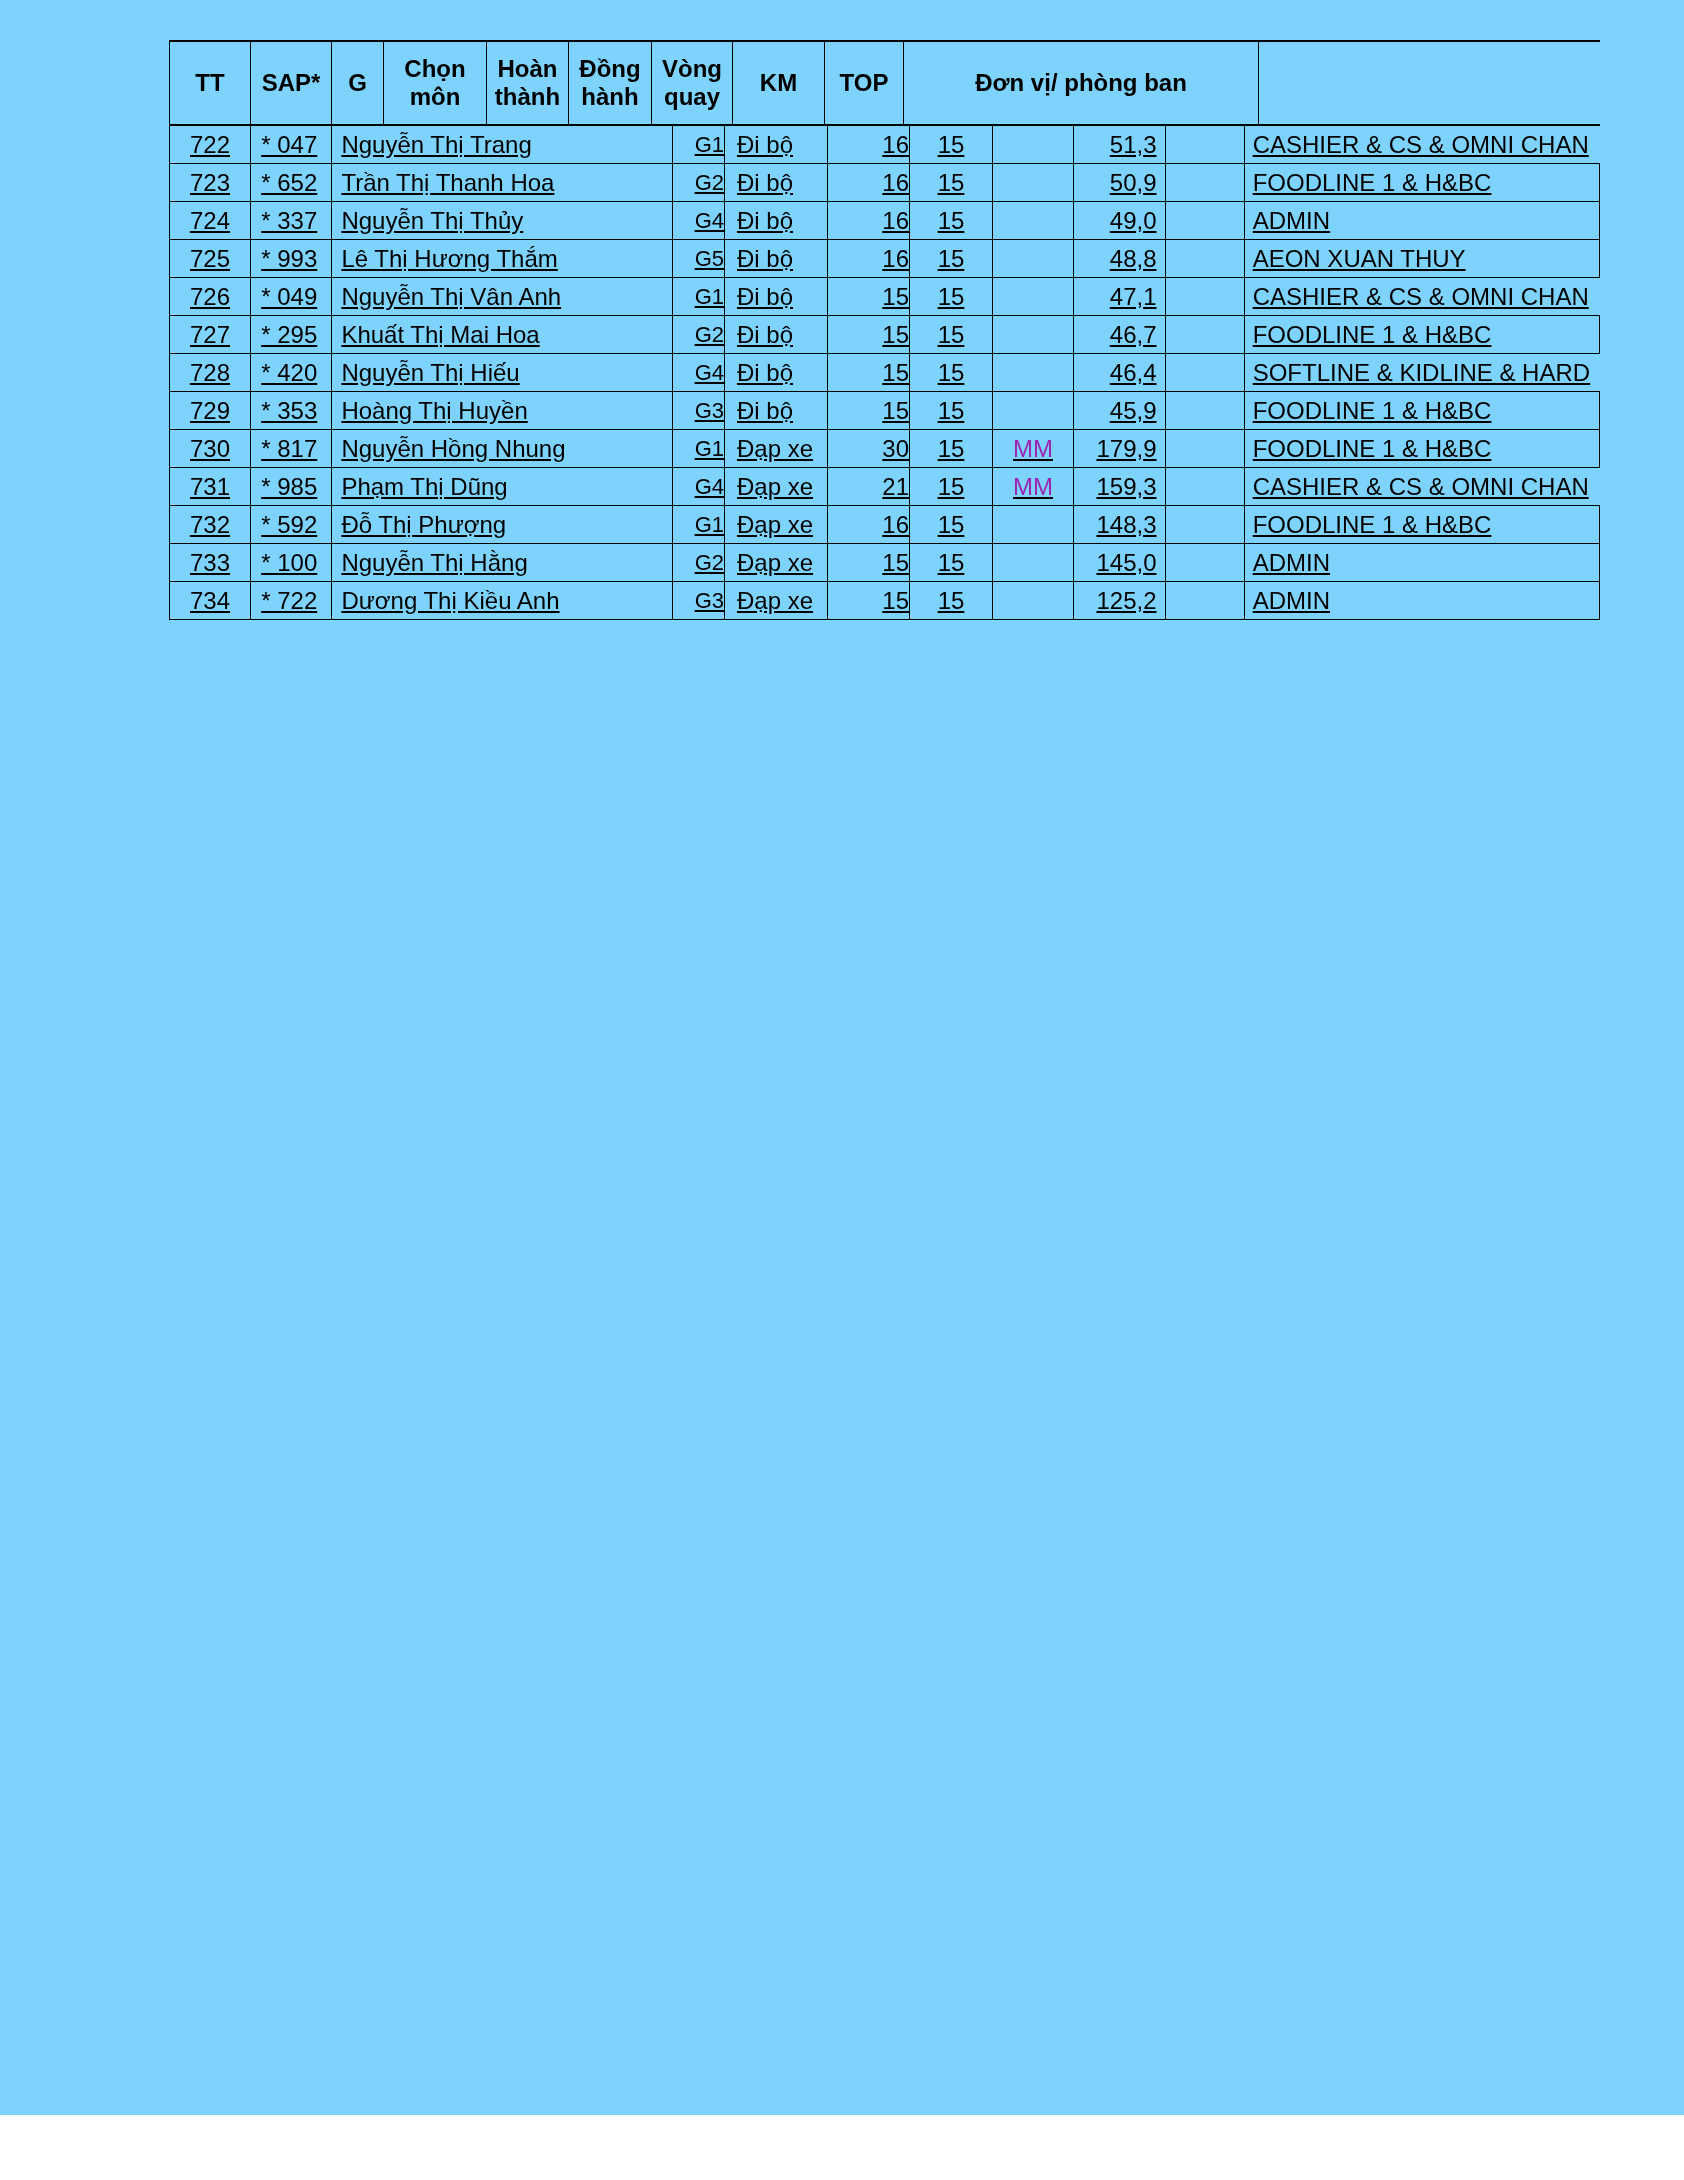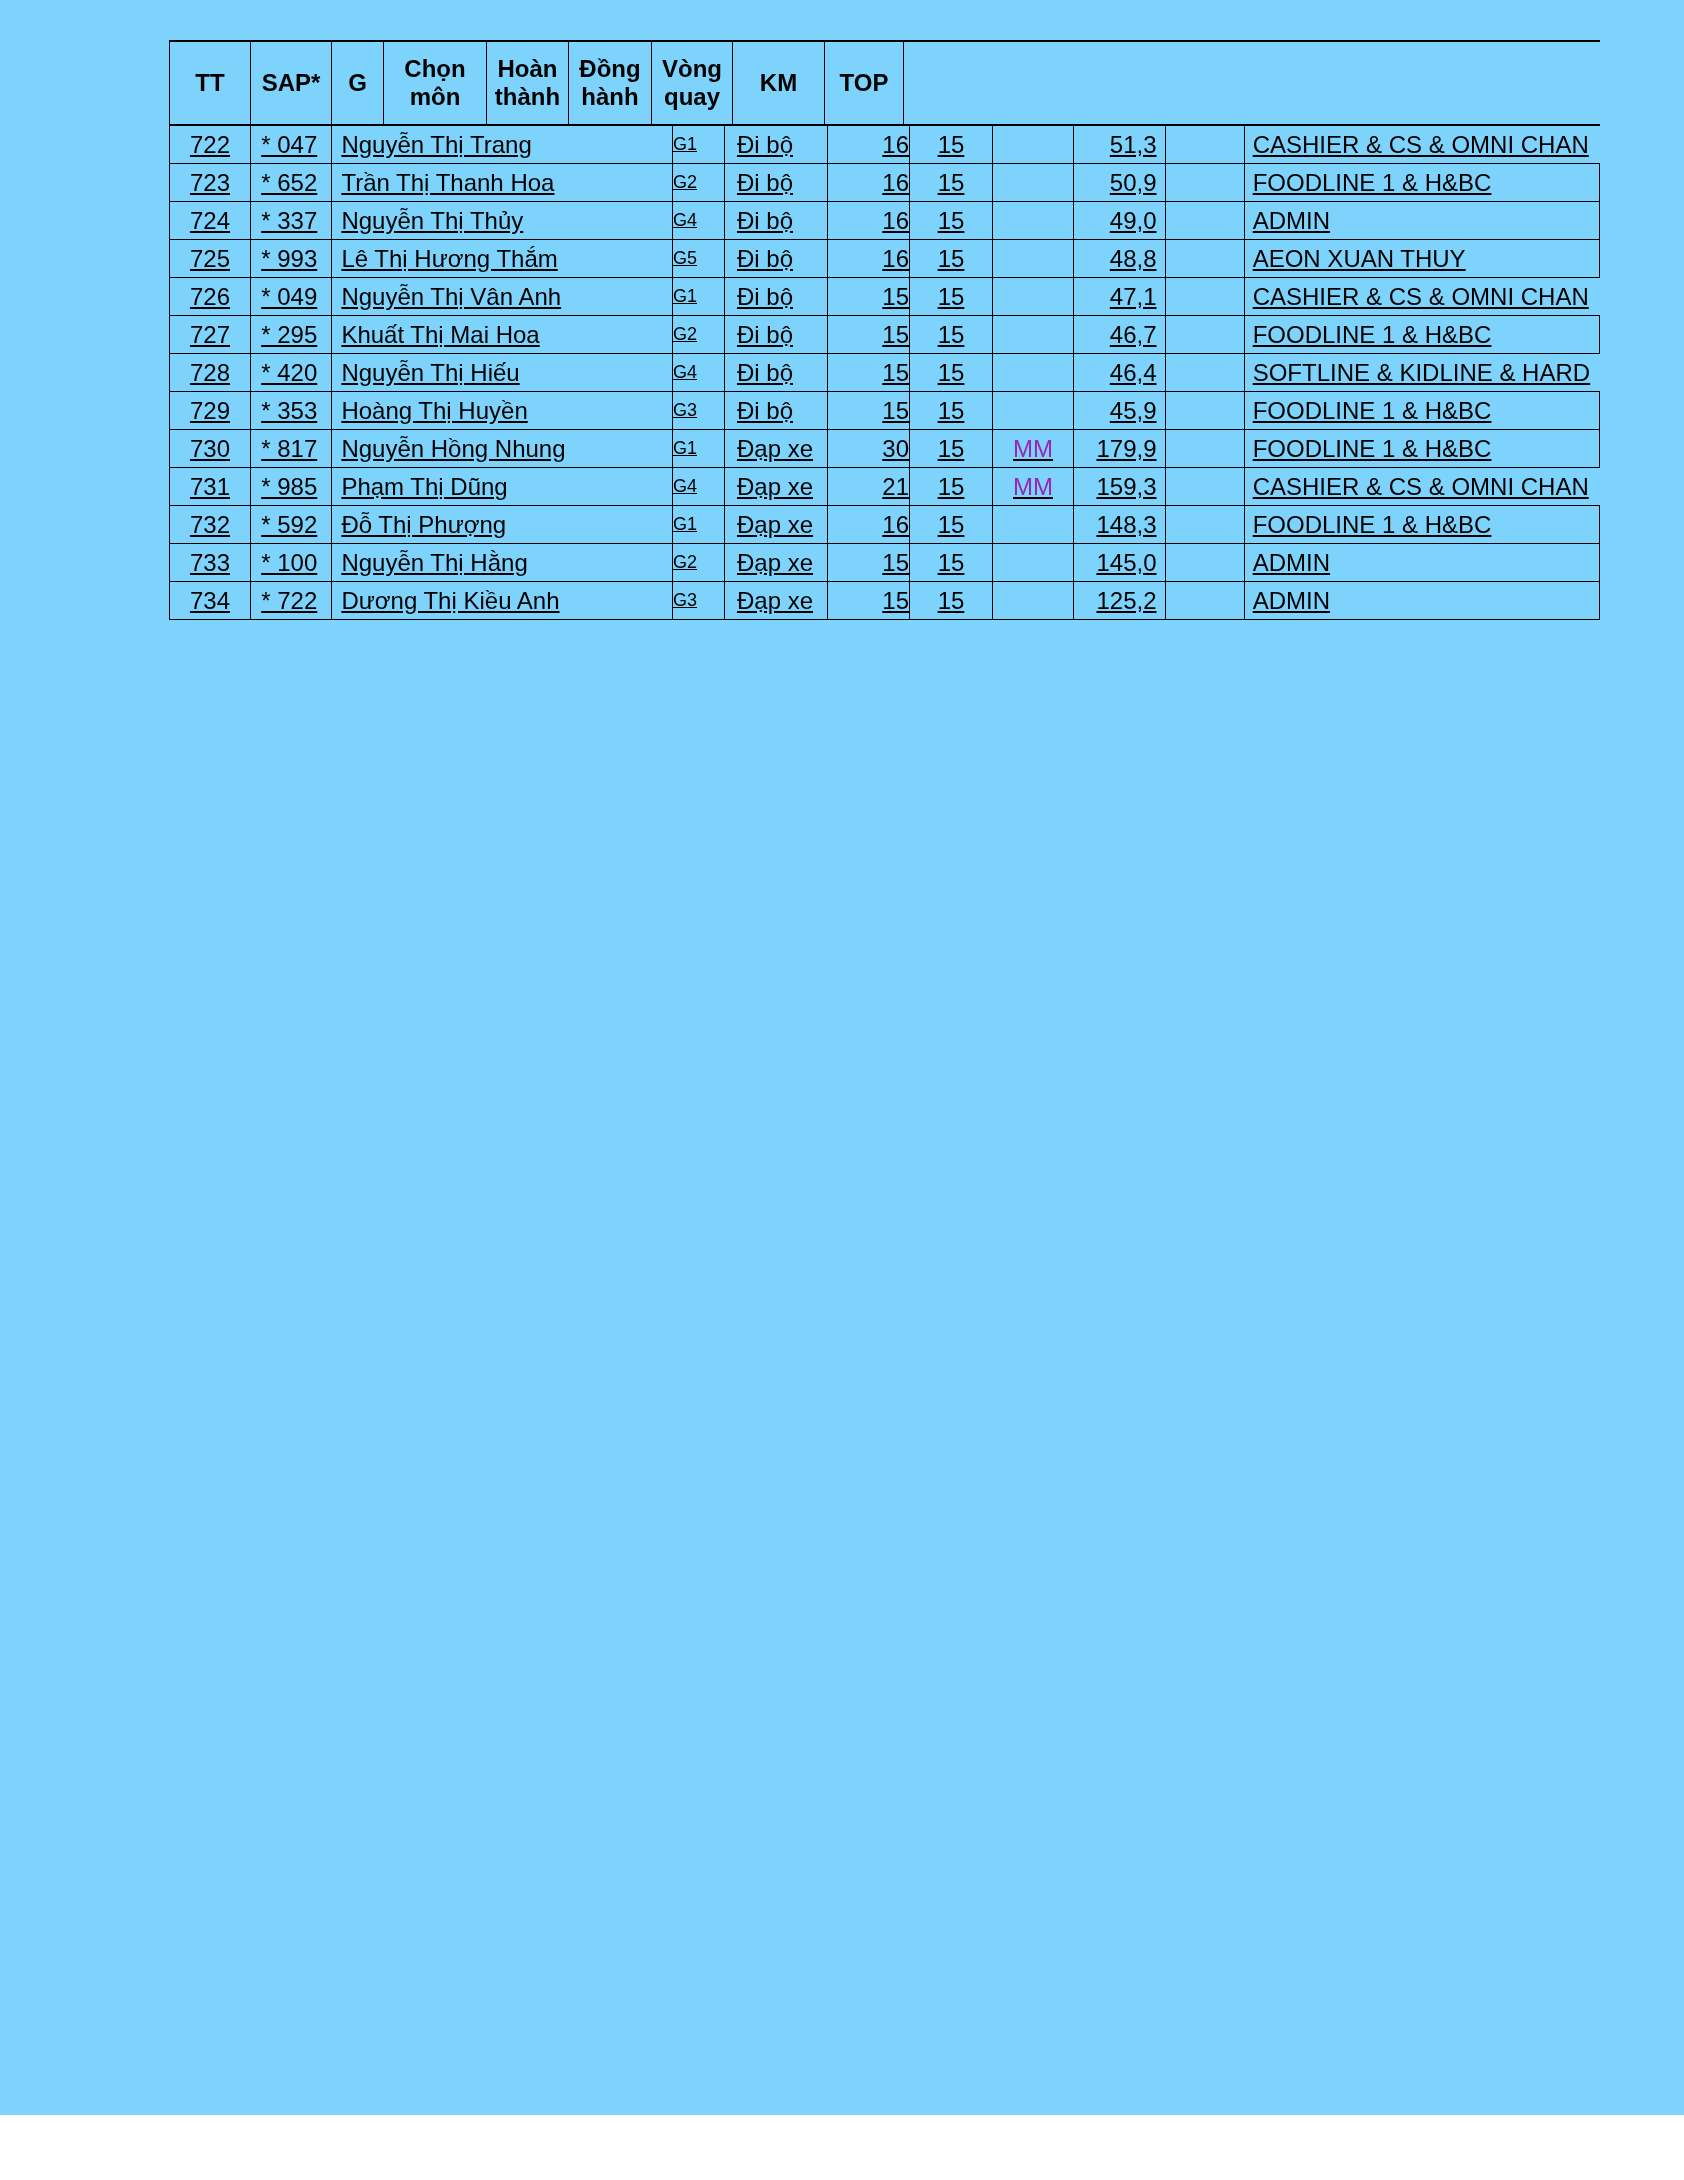--- a/index.html
+++ b/index.html
@@ -56,21 +56,21 @@
     font-size: 24px;
     line-height: 28px;
     padding: 0;
   }
   .hrow .cell span { white-space: normal; }
 
   
   .col-tt         { width: 81px;  justify-content: center; }
   .col-sap        { width: 81px;  padding-left: 10.2px; }
   .col-primary    { width: 341px; padding-left: 9.4px; }
-  .col-g          { width: 52px;  justify-content: flex-start; font-size: 18px; }
+  .col-g          { width: 52px;  justify-content: flex-end; font-size: 22px; }
   .col-chon_mon   { width: 103px; padding-left: 12px; }
   .col-hoan_thanh { width: 82px;  justify-content: flex-end; }
   .col-dong_hanh  { width: 83px;  justify-content: center; }
   .col-vong_quay  { width: 81px;  justify-content: center; }
   .col-km         { width: 92px; justify-content: flex-end; padding-right: 8.5px; }
   .col-top        { width: 79px; }
   .col-don_vi     { width: 355px; padding-left: 7.7px; }
 
   .hrow .col-g { font-size: 24px; }
   .hrow .col-sap, .hrow .col-primary, .hrow .col-chon_mon,
@@ -110,20 +110,23 @@
         </div>
       <div class="cell col-vong_quay">
           <span>Vòng quay</span>
         </div>
       <div class="cell col-km">
           <span>KM</span>
         </div>
       <div class="cell col-top">
           <span>TOP</span>
         </div>
+      <div class="cell col-don_vi">
+          <span>Đơn vị/ phòng ban</span>
+        </div>
     </div>
     <div id="rows">
         <div class="row">
           <div class="cell col-tt">
             <span>722</span>
           </div>
           <div class="cell col-sap">
             <span>* 047</span>
           </div>
           <div class="cell col-primary">

